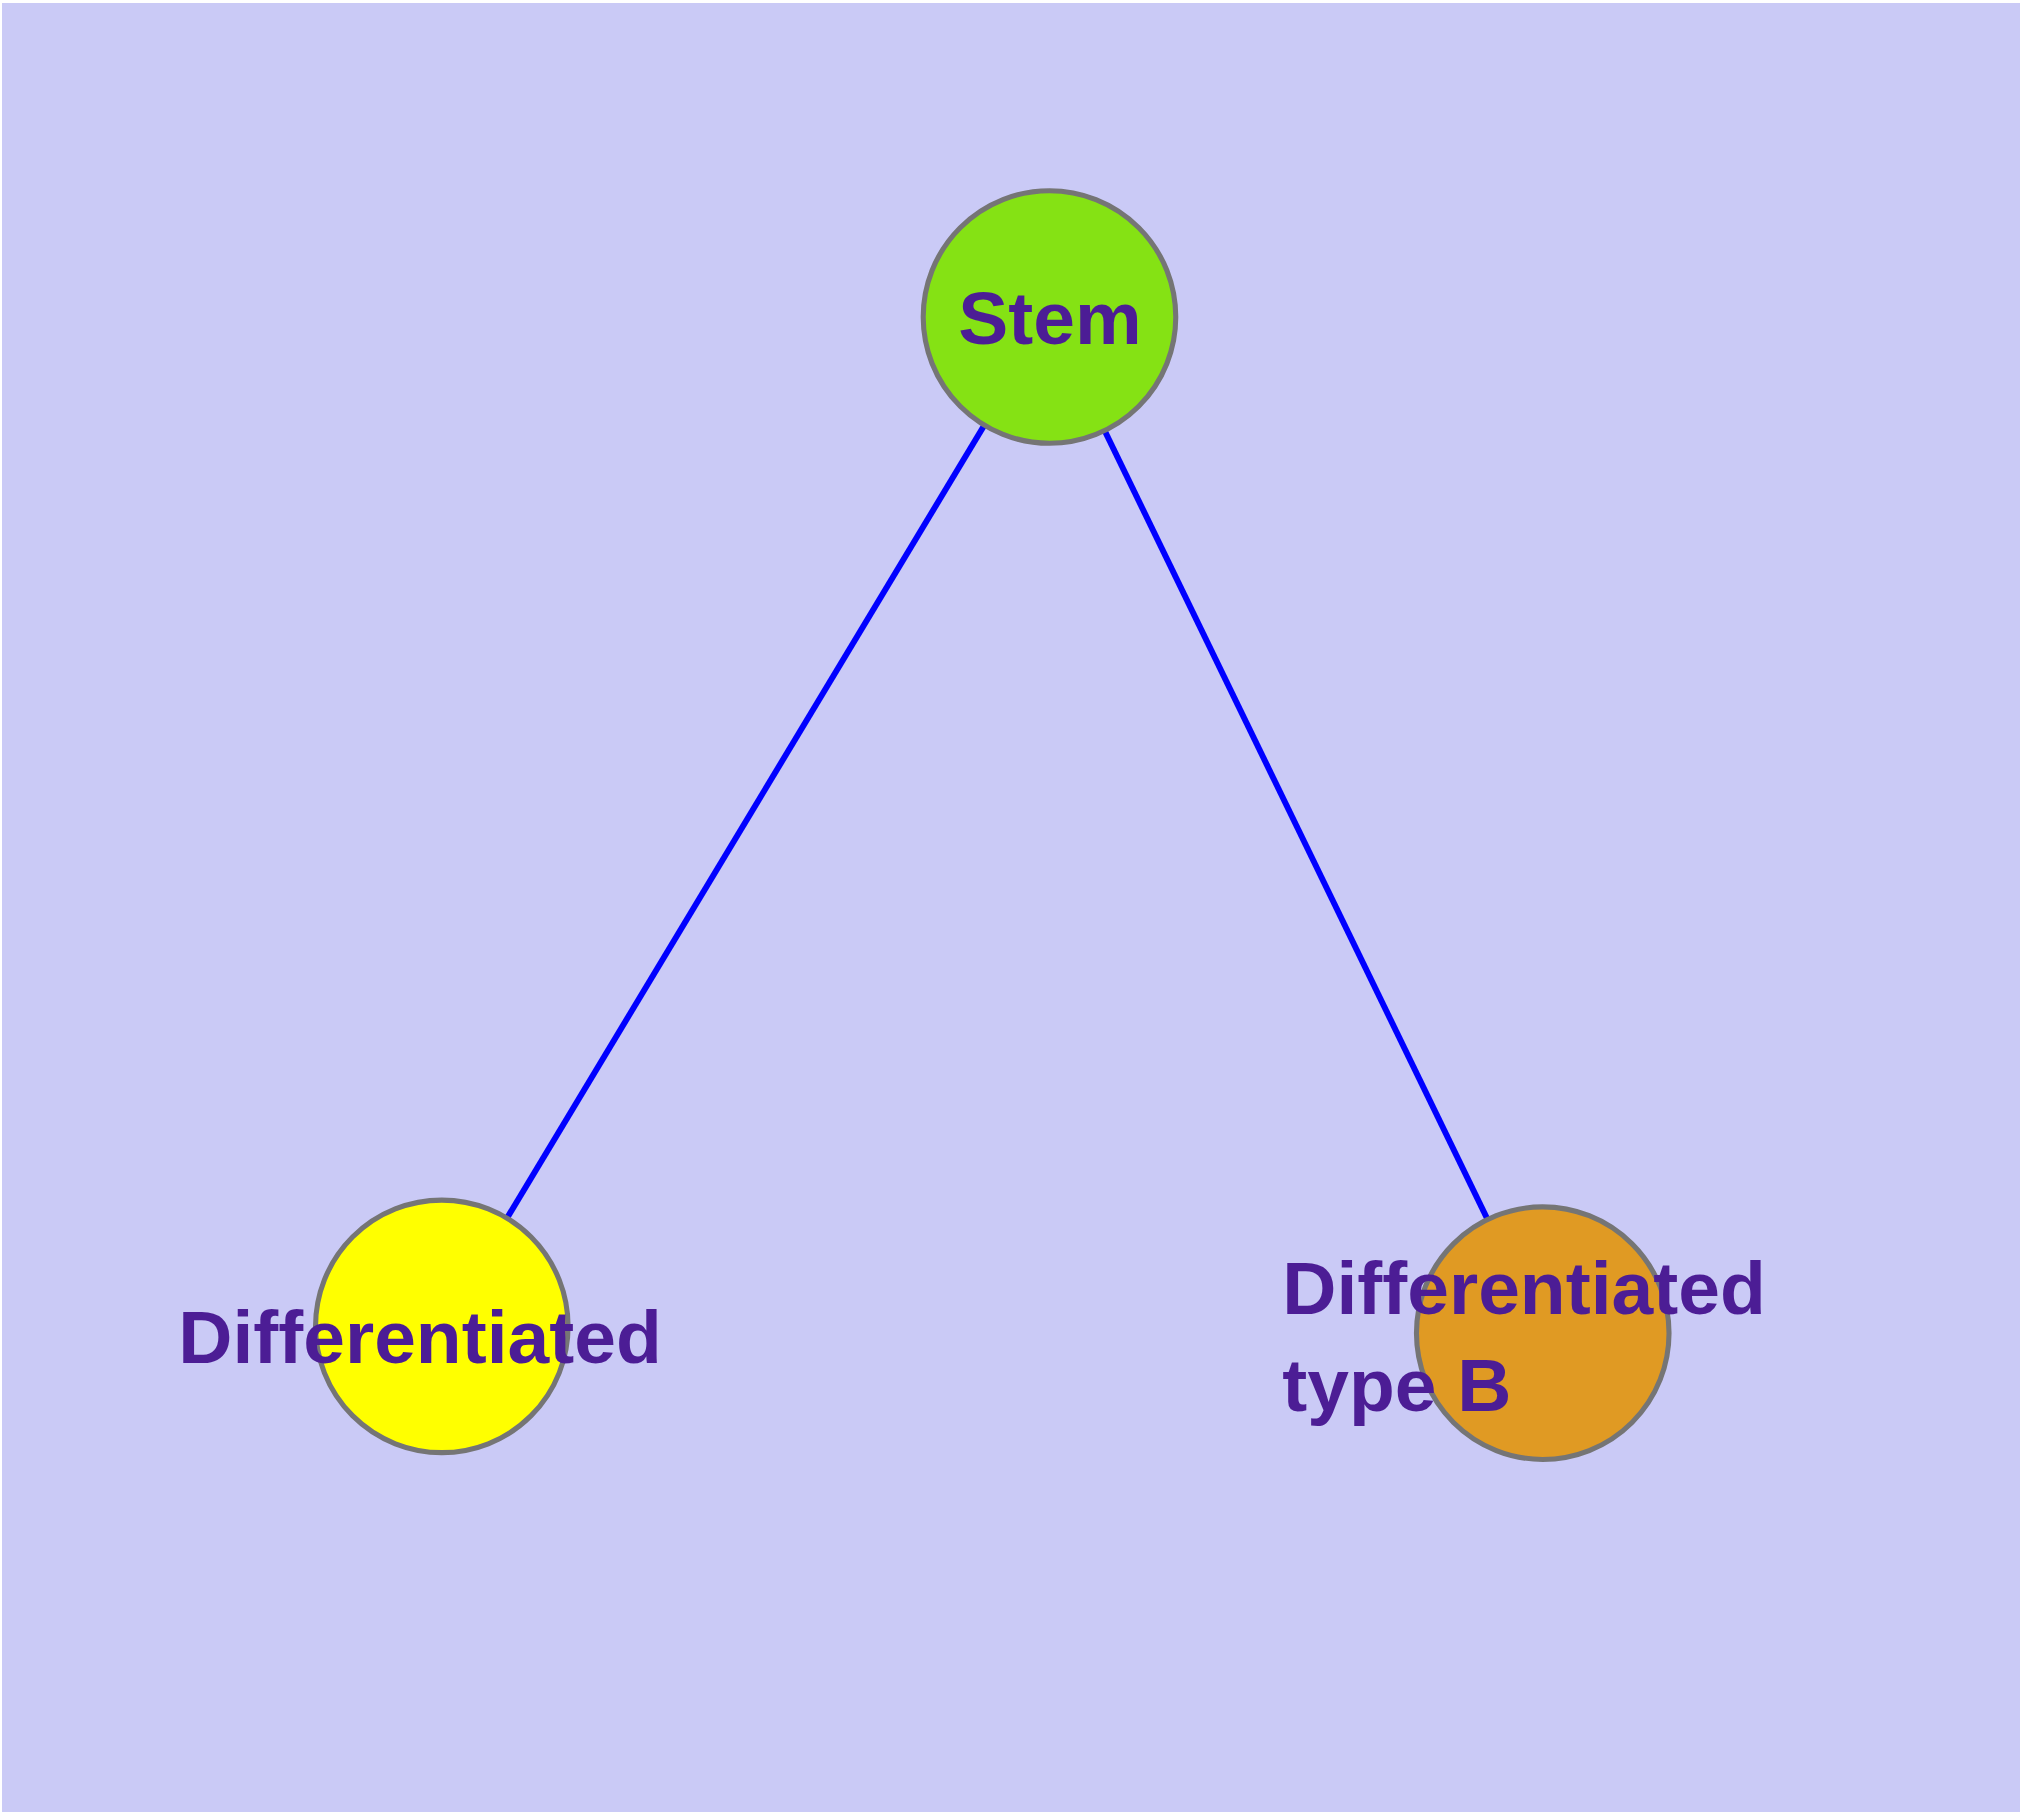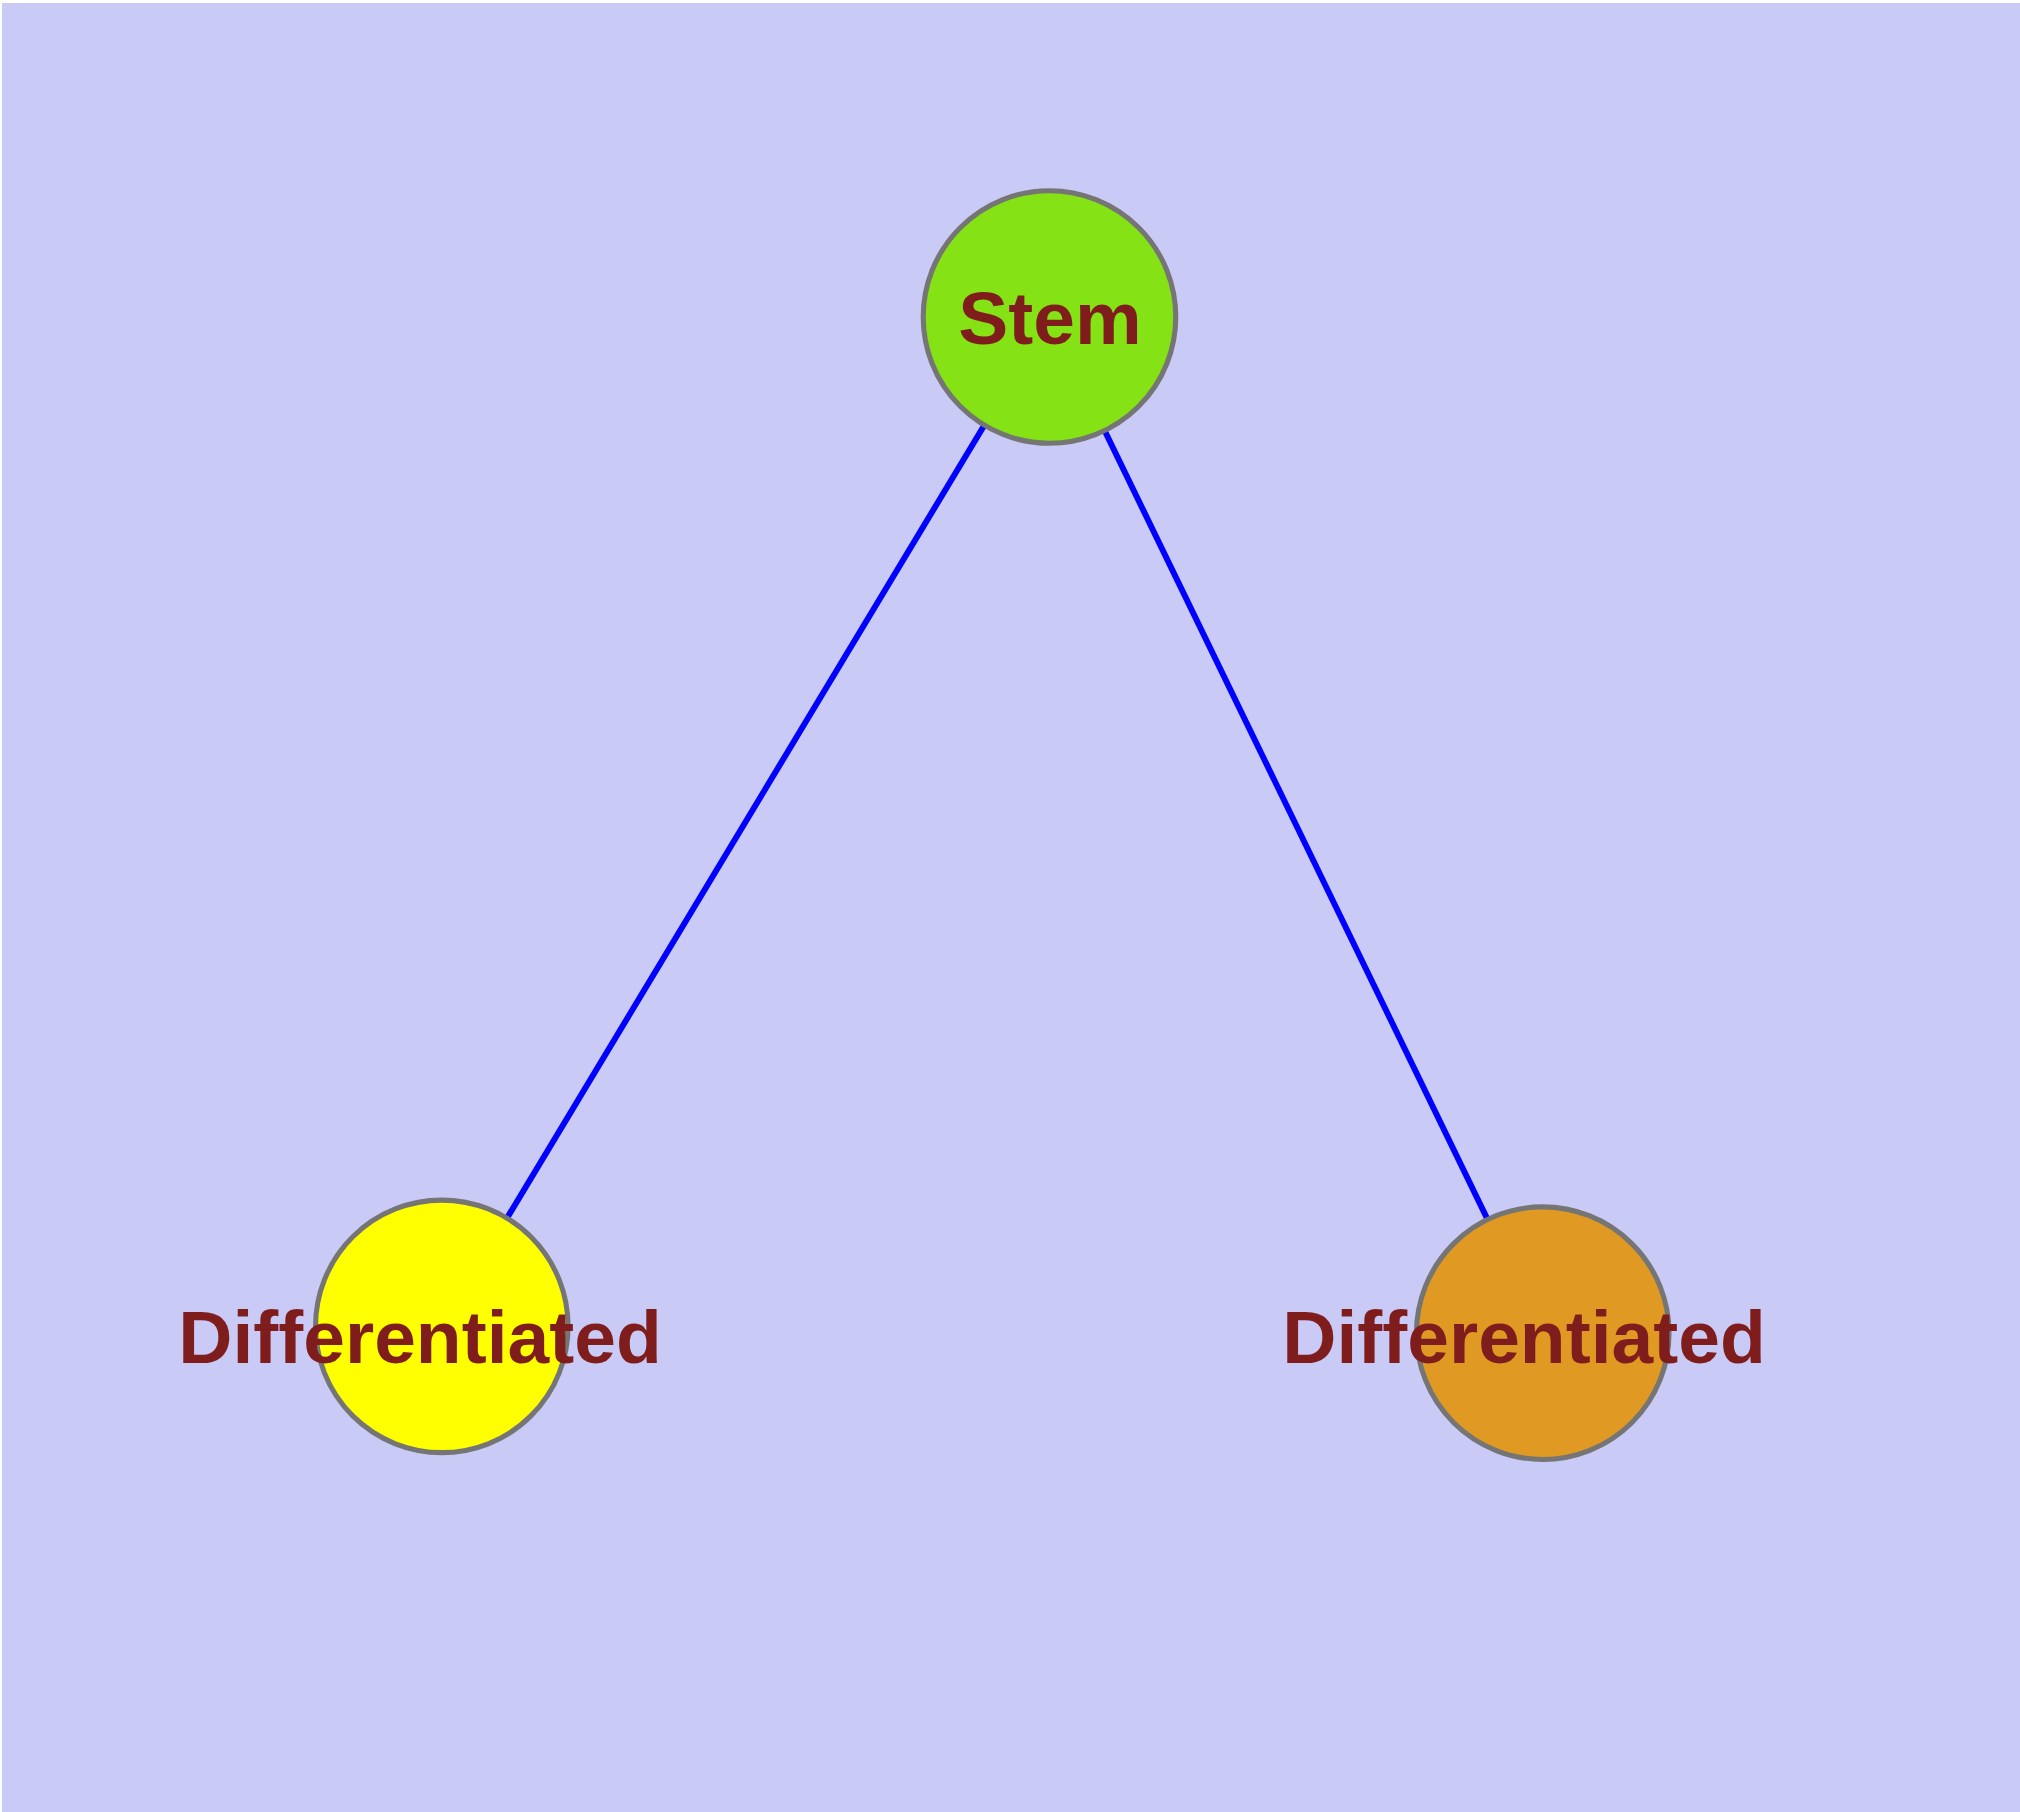--- a/index.html
+++ b/index.html
@@ -35,21 +35,21 @@
     stroke-width: 7;
     stroke-linecap: butt;
   }
   svg.graph circle {
     stroke: #757575;
     stroke-width: 6;
   }
   .node-label {
     position: absolute;
     transform: translate(-50%, -50%);
-    color: #7f1d1d;
+    color: #4c1d95;
     font-weight: bold;
     font-size: 75px;
     line-height: 97px;
     white-space: nowrap;
     letter-spacing: 0px;
   }
   .label-stem   { left: 1050px; top: 318px; }
   .label-type-a { left: 420px;  top: 1337px; }
   .label-type-b { left: 1524px; top: 1337px; }
 </style>
@@ -68,19 +68,20 @@
   </svg>
 
   <div class="node-label label-stem">Stem</div>
 
   <div class="node-label label-type-a">
     <div>Differentiated</div>
   </div>
 
   <div class="node-label label-type-b">
     <div>Differentiated</div>
+    <div>type B</div>
   </div>
 
   <div class="margin-top-strip"></div>
   <div class="margin-left-strip"></div>
 
 </div>
 
 
 </body></html>

